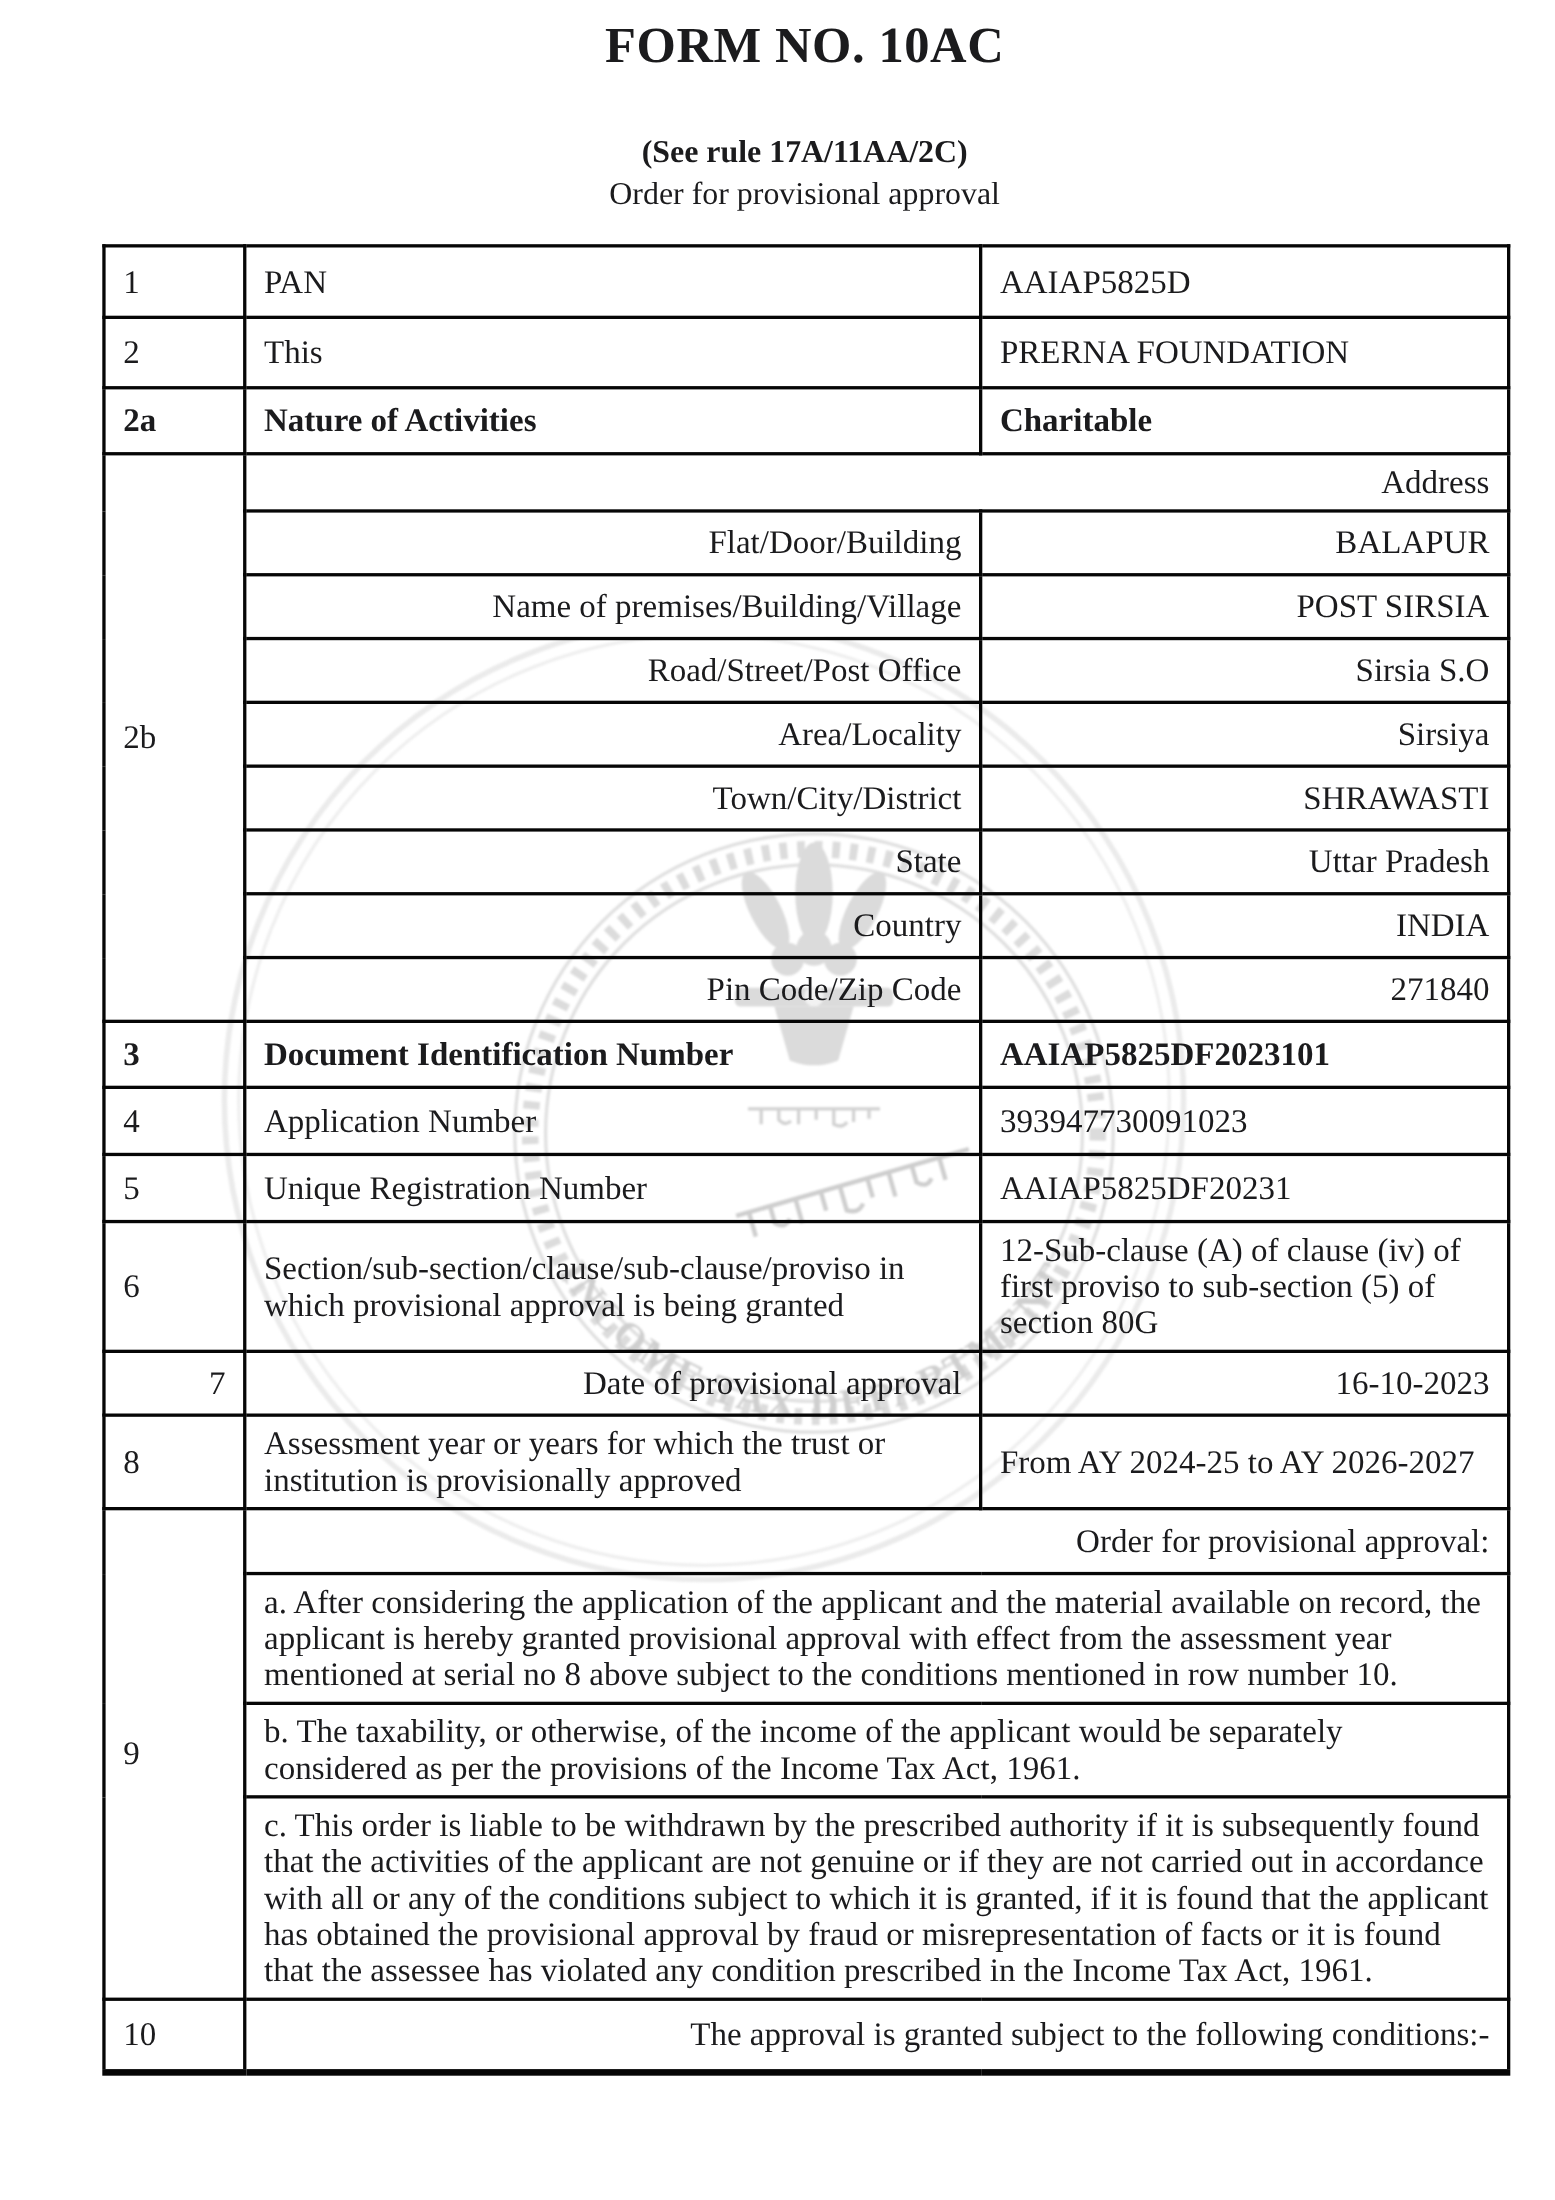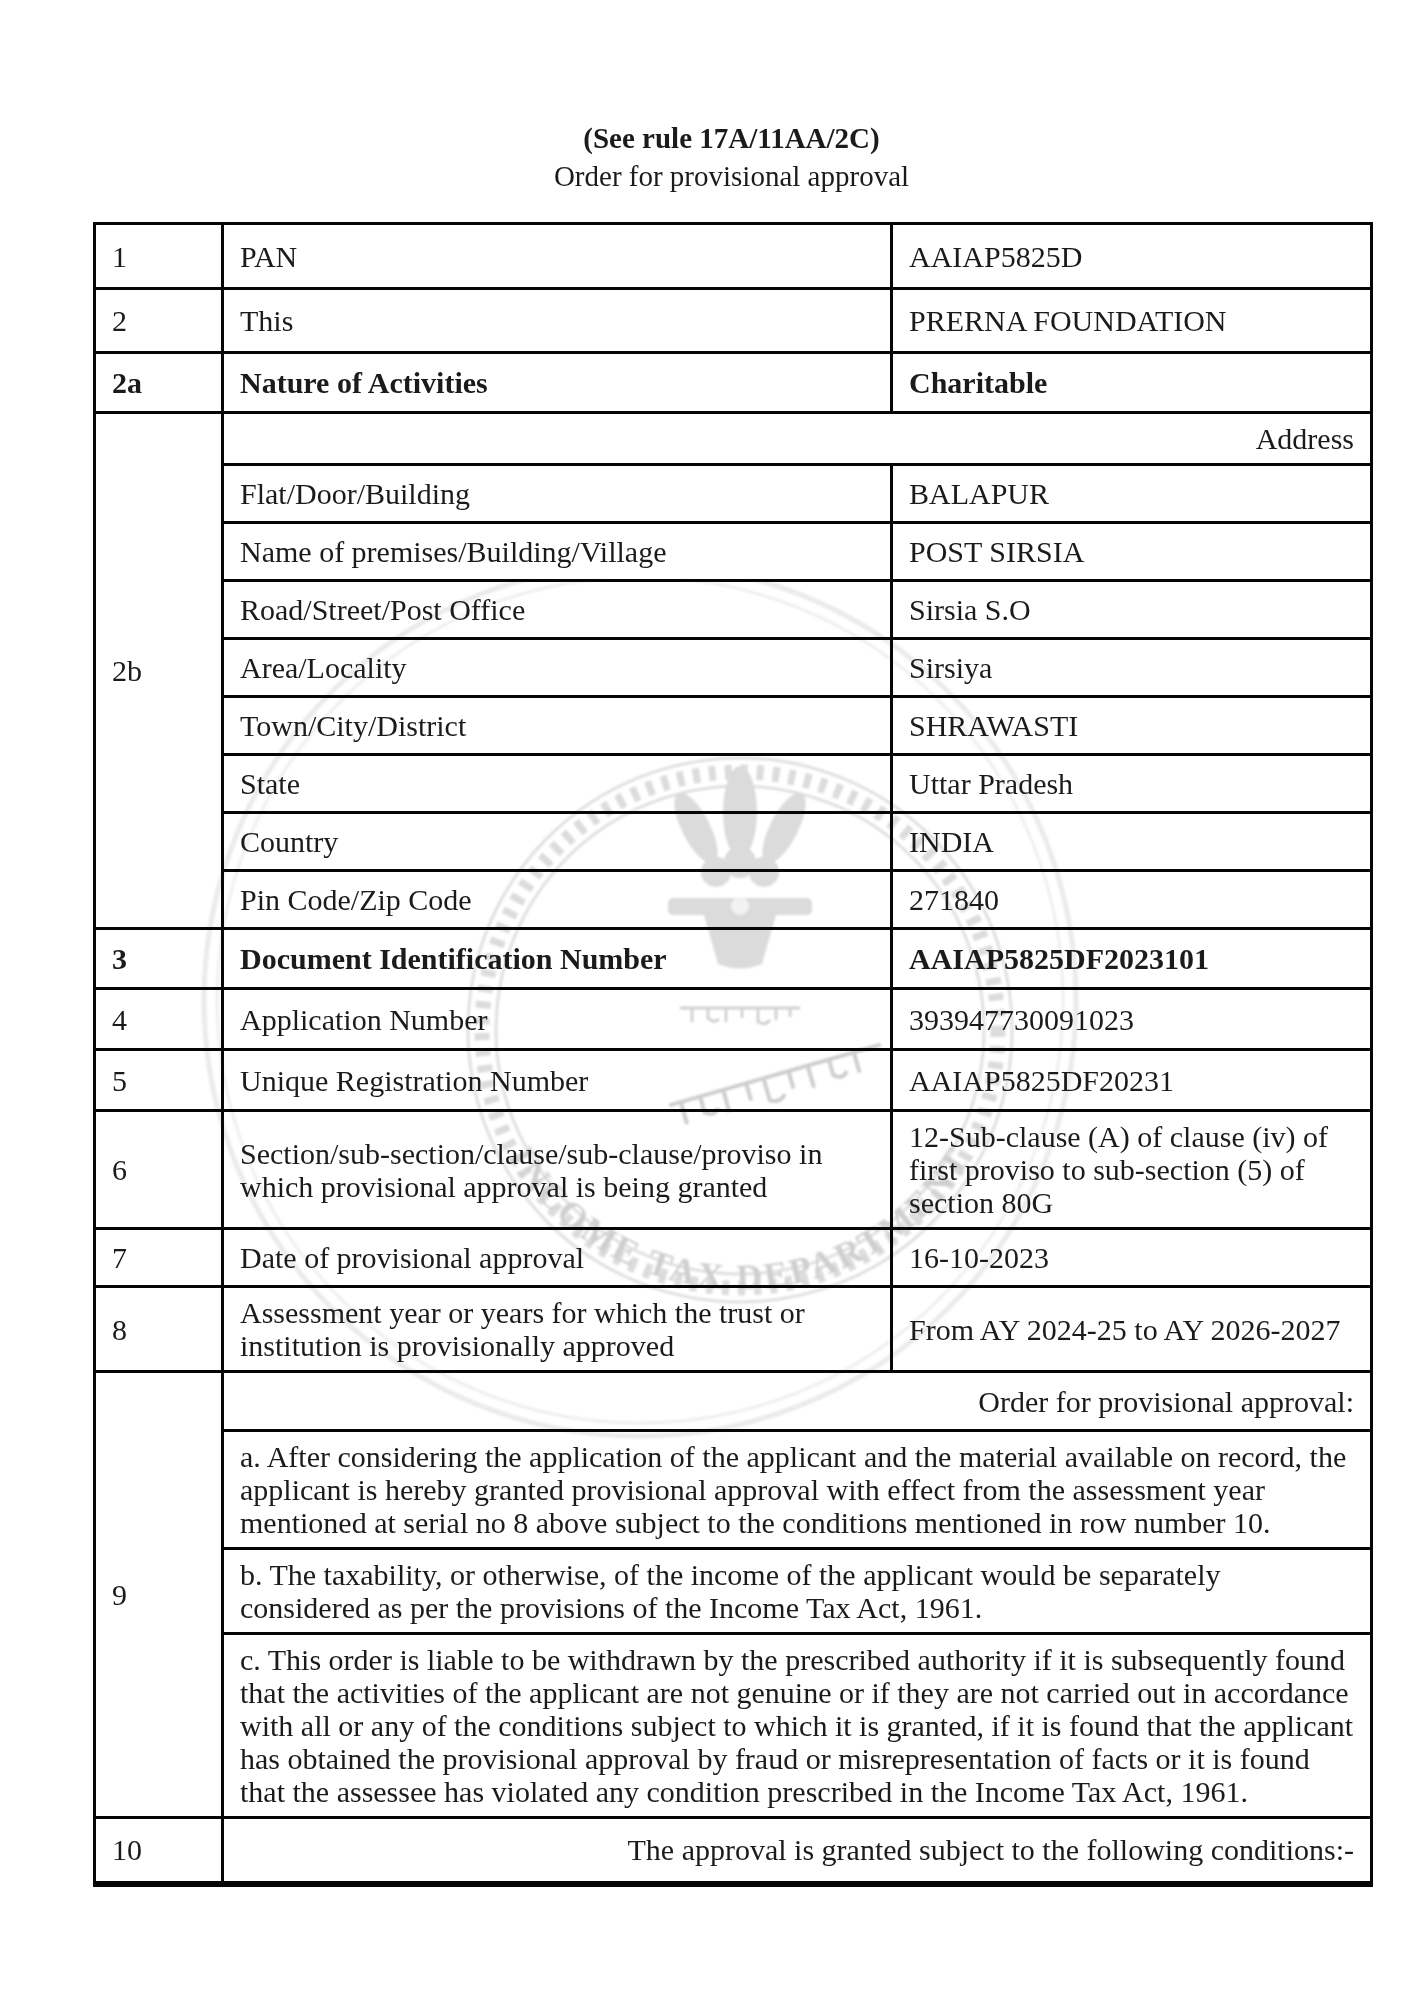--- a/index.html
+++ b/index.html
@@ -65,21 +65,21 @@
   td.para {
     padding: 12px 54px 12px 18px;
     line-height: 32px;
     vertical-align: middle;
     margin-top: 16px;
   }
   td.vtop { vertical-align: top; padding-top: 9px; }
 
   tr.h65 { height: 65px; } tr.h64 { height: 64px; }
   tr.h61 { height: 61px; } tr.h60 { height: 60px; font-weight: bold; }
-  tr.h59 { height: 59px; } tr.h58 { height: 58px; }
+  tr.h59 { height: 59px; } tr.h58 { height: 58px; text-align: right; }
   tr.h52 { height: 52px; } tr.h66 { height: 66px; }
 </style>
 </head>
 <body>
 
 <div class="page">
 
   <svg class="watermark" viewBox="0 0 1160 860" aria-hidden="true">
 
     <g fill="none">
@@ -118,20 +118,21 @@
     <defs>
       <path id="wm-arc" d="M 345 570 A 268 268 0 0 0 815 570" fill="none"></path>
     </defs>
     <text font-family="Liberation Serif, DejaVu Serif, serif" font-size="36" font-weight="bold" letter-spacing="3" fill="#cfcfcf">
       <textPath href="#wm-arc" startOffset="50%" text-anchor="middle">INCOME TAX DEPARTMENT</textPath>
     </text>
   </svg>
 
   <div class="sheet">
 
+    <div class="doc-title">FORM NO. 10AC</div>
     <div class="doc-sub1">(See rule 17A/11AA/2C)</div>
     <div class="doc-sub2">Order for provisional approval</div>
 
     <table class="form">
       <colgroup>
         <col style="width:128px">
           <col style="width:669px">
           <col style="width:480px">
       </colgroup>
       <tbody>

